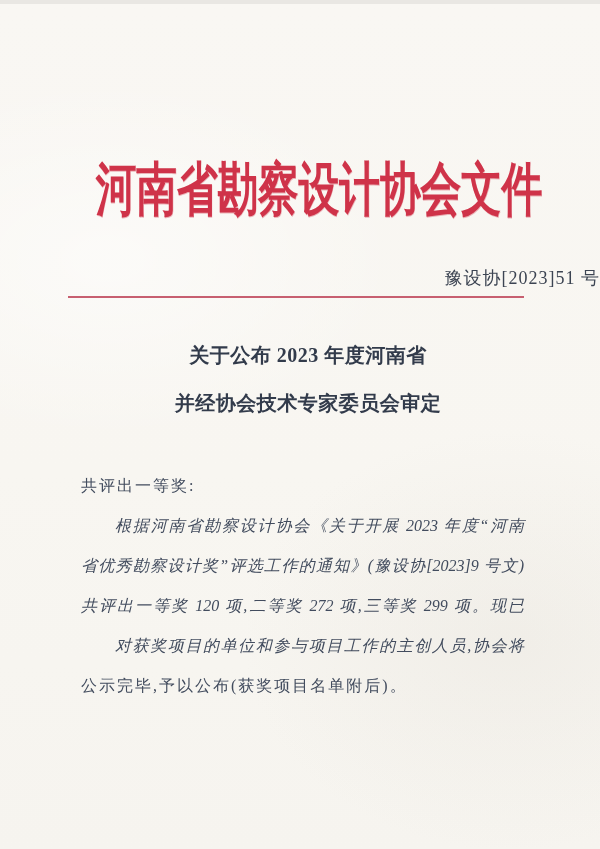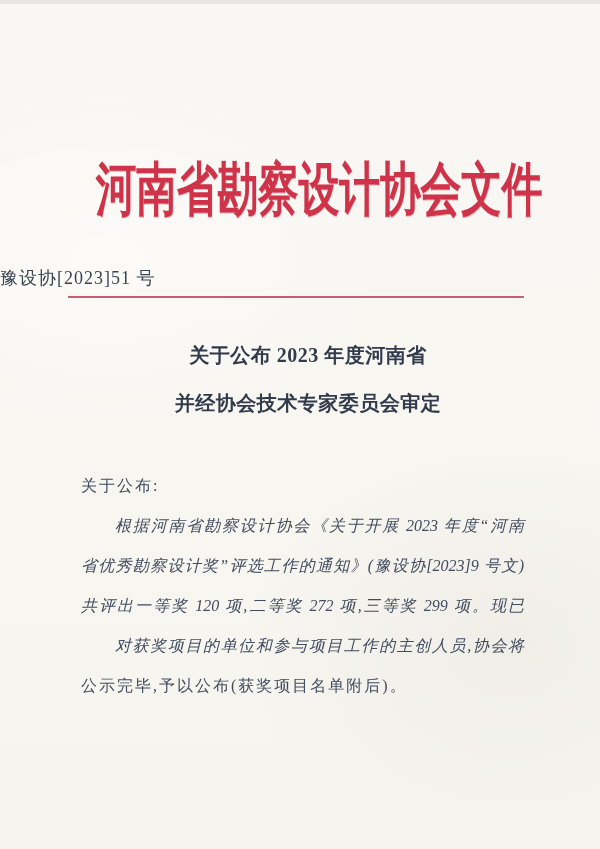--- a/index.html
+++ b/index.html
@@ -43,21 +43,21 @@
     white-space: nowrap;
     transform: scaleX(0.70);
     transform-origin: 50% 50%;
     text-shadow: 0.5px 0.5px 0 rgba(207,51,73,0.35);
   }
   .doc-number {
     position: absolute;
     top: 262px;
     left: 0;
     width: 600px;
-    text-align: left;
+    text-align: right;
     font-size: 18px;
     letter-spacing: 1px;
     color: #3c4452;
     z-index: 1;
   }
   .divider {
     position: absolute;
     top: 292px;
     left: 68px;
     width: 456px;
@@ -117,21 +117,21 @@
   <div class="doc-number">豫设协[2023]51 号</div>
 
   <div class="divider"></div>
 
   <div class="title">
     <div class="title-line">关于公布 2023 年度河南省</div>
     <div class="title-line">并经协会技术专家委员会审定</div>
   </div>
 
   <div class="doc-body">
-    <div class="line plain">关于公布:</div>
+    <div class="line plain">共评出一等奖:</div>
     <div class="line indent justify">根据河南省勘察设计协会《关于开展 2023 年度“河南</div>
     <div class="line justify">省优秀勘察设计奖”评选工作的通知》(豫设协[2023]9 号文)</div>
     <div class="line justify">共评出一等奖 120 项,二等奖 272 项,三等奖 299 项。现已</div>
     <div class="line indent justify">对获奖项目的单位和参与项目工作的主创人员,协会将</div>
     <div class="line plain">公示完毕,予以公布(获奖项目名单附后)。</div>
   </div>
 
 </div>
 
 </body></html>

